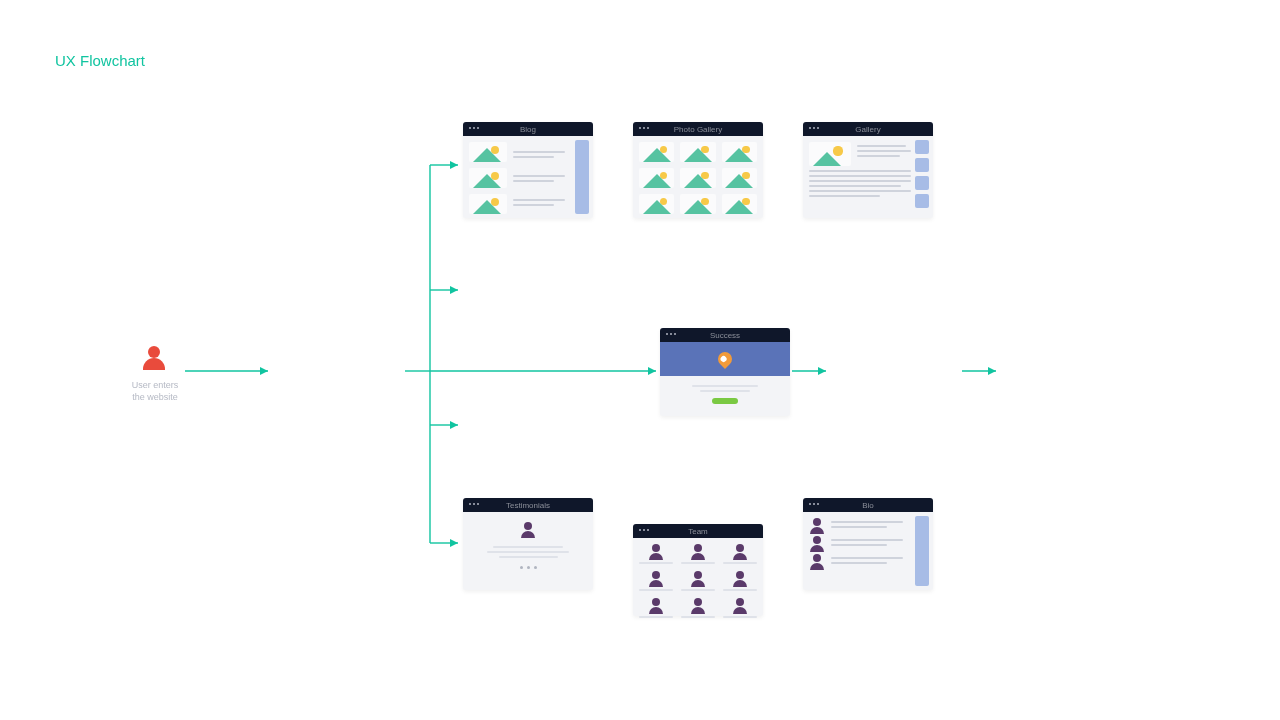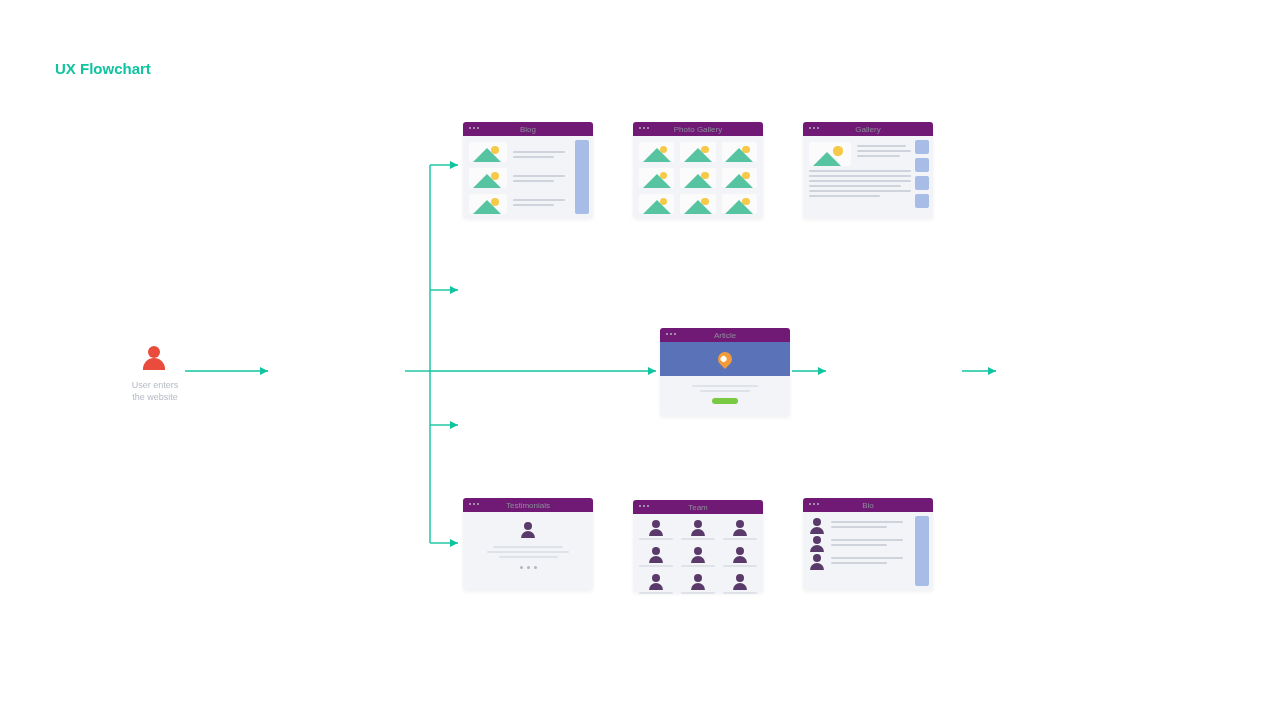--- a/index.html
+++ b/index.html
@@ -1,24 +1,24 @@
 <!DOCTYPE html>
 <html><head>
 <meta charset="utf-8">
 <style>
   * { box-sizing: border-box; margin: 0; padding: 0; }
   body { width: 1280px; height: 720px; background: #fff; font-family: -apple-system, BlinkMacSystemFont, "Segoe UI", Arial, sans-serif; position: relative; overflow: hidden; }
   .canvas { position: absolute; inset: 0; }
 
-  .subtitle { position: absolute; left: 55px; top: 60px; color: #11c4a0; font-size: 15px; font-weight: 700; }
+  .subtitle { position: absolute; left: 55px; top: 52px; color: #11c4a0; font-size: 15px; font-weight: 400; }
   .title    { position: absolute; left: 55px; top: 82px; color: #8b8f99; font-size: 30px; font-weight: 500; letter-spacing: 0.5px; }
 
   
   .card { position: absolute; width: 130px; background: #f3f4f7; border-radius: 3px; box-shadow: 0 2px 4px rgba(0,0,0,0.06); }
-  .card .bar { height: 14px; background: #701a75; border-radius: 3px 3px 0 0; display: flex; align-items: center; justify-content: center; position: relative; }
+  .card .bar { height: 14px; background: #0f172a; border-radius: 3px 3px 0 0; display: flex; align-items: center; justify-content: center; position: relative; }
   .card .bar .dots { position: absolute; left: 6px; top: 5px; display: flex; gap: 2px; }
   .card .bar .dots span { width: 2px; height: 2px; border-radius: 50%; background: #b0b5c0; display: block; }
   .card .bar .label { font-size: 8px; color: #8b8f99; font-weight: 500; }
   .card .body { padding: 6px; }
 
   
   .ln { height: 2px; background: #cfd3dc; border-radius: 1px; margin: 3px 0; }
   .ln.lt { background: #dfe2e9; } .ln.w50 { width: 50%; } .ln.w60 { width: 60%; } .ln.w70 { width: 70%; } .ln.w80 { width: 80%; } .ln.w90 { width: 90%; } .ln.w100 { width: 100%; }
   .ln.ctr { margin-left: auto; margin-right: auto; }
 
@@ -248,21 +248,21 @@
       <div class="ln lt w70 ctr"></div>
       <div class="ln lt w50 ctr"></div>
       <div style="margin-top:8px; display:flex; gap:4px; justify-content:center;">
         <span style="width:3px;height:3px;background:#b0b5c0;border-radius:50%;"></span>
         <span style="width:3px;height:3px;background:#b0b5c0;border-radius:50%;"></span>
         <span style="width:3px;height:3px;background:#b0b5c0;border-radius:50%;"></span>
       </div>
     </div>
   </div>
 
-  <div class="card" style="left:633px; top:500px; height:92px;">
+  <div class="card" style="left:633px; top:524px; height:92px;">
     <div class="bar">
         <div class="dots">
           <span></span>
           <span></span>
           <span></span>
         </div>
         <div class="label">Team</div>
       </div>
     <div class="body grid3" style="gap:4px 8px;">
       <div>
@@ -345,21 +345,21 @@
     <div class="sidebar-col"></div>
   </div>
 
   <div class="card" style="left:660px; top:328px; height:88px;">
     <div class="bar">
         <div class="dots">
           <span></span>
           <span></span>
           <span></span>
         </div>
-        <div class="label">Article</div>
+        <div class="label">Success</div>
       </div>
     <div class="body" style="padding:0;">
       <div style="background:#5a73b8; height:34px; display:flex; align-items:center; justify-content:center;">
         <div class="pin"></div>
       </div>
       <div style="padding:6px 24px 0;">
         <div class="ln lt w80 ctr"></div>
         <div class="ln lt w60 ctr"></div>
       </div>
       <div class="pill"></div>

